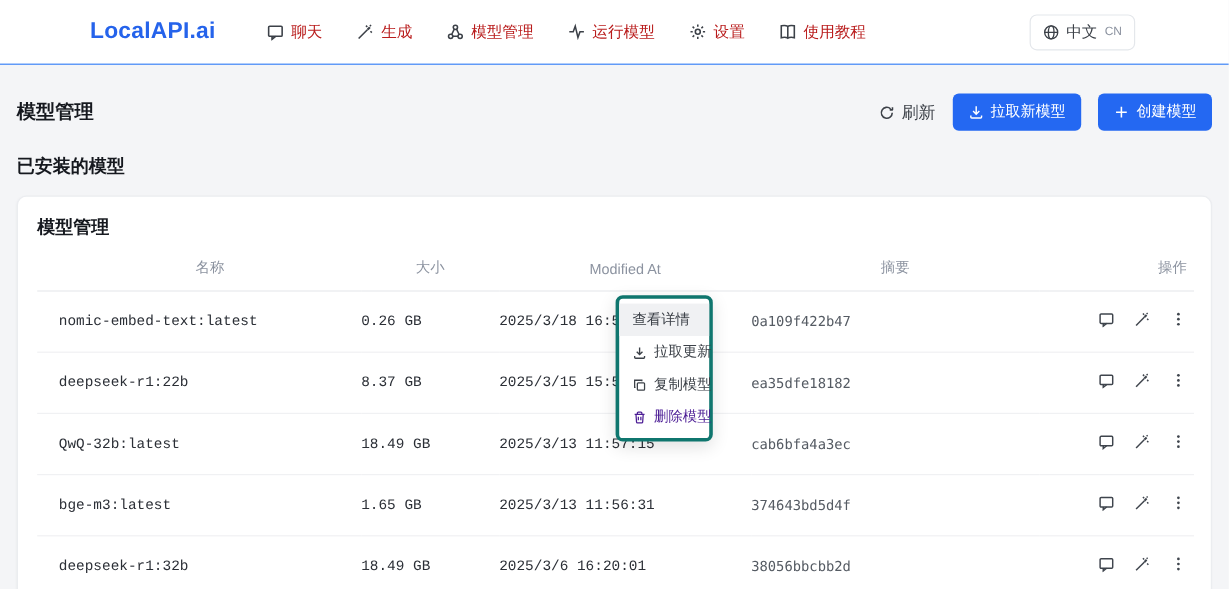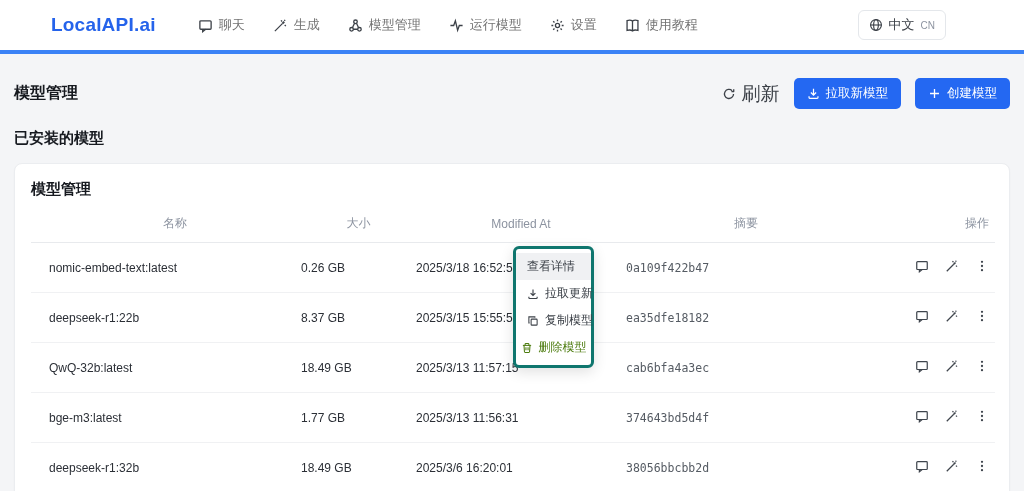--- a/index.html
+++ b/index.html
@@ -1,55 +1,55 @@
 <!DOCTYPE html>
 <html><head>
 <meta charset="utf-8">
 <style>
   * { margin:0; padding:0; box-sizing:border-box; }
   html,body { width:1024px; height:491px; overflow:hidden; }
   body { font-family:"Liberation Sans","DejaVu Sans",sans-serif; background:#f4f5f7; color:#2b2f36; position:relative; }
   svg { display:block; }
 
   
-  .topnav { height:54px; background:#fff; border-bottom:4px solid #3b82f6; display:flex; align-items:center; padding-left:51px; }
+  .topnav { height:54px; background:#fff; border-bottom:1px solid #3b82f6; display:flex; align-items:center; padding-left:75px; }
   .logo { font-size:19px; font-weight:bold; color:#2563eb; letter-spacing:.2px; margin-right:28px; cursor:pointer; }
-  .nav-item { display:flex; align-items:center; gap:6px; font-size:13px; color:#737373; padding:6px 14px; cursor:pointer; white-space:nowrap; }
+  .nav-item { display:flex; align-items:center; gap:6px; font-size:13px; color:#b91c1c; padding:6px 14px; cursor:pointer; white-space:nowrap; }
   .nav-item .ic { color:#3c4148; }
   .lang-btn { margin-left:auto; margin-right:78px; display:flex; align-items:center; gap:6px; border:1px solid #e4e7eb; border-radius:6px; padding:5px 10px; font-size:13px; color:#3c4148; background:#fff; cursor:pointer; }
   .lang-code { font-size:10px; color:#8c93a0; }
 
   
   .page-wrap { padding:0 14px; }
   .page-header { display:flex; align-items:center; justify-content:space-between; margin-top:24px; }
   .page-title { font-size:16px; font-weight:bold; color:#16191f; }
   .header-actions { display:flex; align-items:center; gap:14px; }
-  .refresh-link { display:flex; align-items:center; gap:6px; font-size:19px; color:#3c4148; cursor:pointer; }
+  .refresh-link { display:flex; align-items:center; gap:6px; font-size:14px; color:#3c4148; cursor:pointer; }
   .btn-primary { display:flex; align-items:center; gap:6px; background:#2468f2; color:#fff; border:none; border-radius:5px; font-size:12.5px; padding:7px 13px; cursor:pointer; font-family:inherit; }
   .section-title { font-size:15px; font-weight:bold; color:#16191f; margin-top:20px; }
 
   
   .card { background:#fff; border:1px solid #ebedf0; border-radius:8px; margin-top:15px; padding:16px 16px 12px; box-shadow:0 1px 2px rgba(0,0,0,.03); }
   .card-title { font-size:15px; font-weight:bold; color:#16191f; margin-bottom:6px; }
   table { width:100%; border-collapse:collapse; table-layout:fixed; }
   col.c-name{width:270px;} col.c-size{width:115px;} col.c-mod{width:210px;} col.c-digest{width:240px;} col.c-act{width:129px;}
   th { font-size:12px; font-weight:normal; color:#8c93a0; text-align:center; padding:10px 0 10px; border-bottom:1px solid #e8eaed; }
   th.first, td.first { padding-left:18px; }
   th.act, td.act { text-align:right; padding-right:6px; }
-  td { font-size:12px; color:#2b2f36; padding:16px 0; border-bottom:1px solid #f0f1f3; }
+  td { font-size:12px; color:#2b2f36; padding:16px 0; border-bottom:1px solid #f0f1f3;font-family:Liberation Mono, monospace; }
   tr:last-child td { border-bottom:none; }
   td.digest { font-family:"DejaVu Sans Mono","Liberation Mono",monospace; color:#555b63; font-size:11.5px; }
   .row-actions { display:inline-flex; align-items:center; gap:16px; }
   .icon-btn { color:#3f454d; cursor:pointer; background:none; border:none; padding:0; display:inline-flex; }
 
   
   .ctx-menu { position:absolute; left:513px; top:246px; width:81px; background:#fff; border:3px solid #0f766e; border-radius:6px; box-shadow:0 4px 14px rgba(0,0,0,.12); padding:4px 0; z-index:20; }
   .ctx-item { display:flex; align-items:center; gap:6px; font-size:12px; color:#3c4148; padding:5px 11px; cursor:pointer; white-space:nowrap; }
   .ctx-item.hl { background:#f0f1f3; }
-  .ctx-item.danger { color:#4d7c0f;justify-content:center; }
+  .ctx-item.danger { color:#4c1d95; }
   .ctx-item .ic { flex:0 0 auto; }
 </style>
 </head>
 <body>
 
 <header class="topnav">
   <div class="logo">LocalAPI.ai</div>
 
   <div class="nav-item">
     <span class="ic">
@@ -270,21 +270,21 @@
                     <circle cx="8" cy="8" r="1.3"></circle>
                     <circle cx="8" cy="12.8" r="1.3"></circle>
                   </svg>
         </button>
       </span>
     </td>
   </tr>
 
   <tr>
     <td class="first">bge-m3:latest</td>
-    <td>1.77 GB</td>
+    <td>1.65 GB</td>
     <td>2025/3/13 11:56:31</td>
     <td class="digest">374643bd5d4f</td>
     <td class="act">
       <span class="row-actions">
         <button class="icon-btn" title="">
           <svg width="14" height="14" viewBox="0 0 16 16" fill="none" stroke="currentColor" stroke-width="1.4">
                     <rect x="2" y="3" width="12" height="9" rx="1"></rect>
                     <path d="M5 12v2.6L8.2 12"></path>
                   </svg>
         </button>

